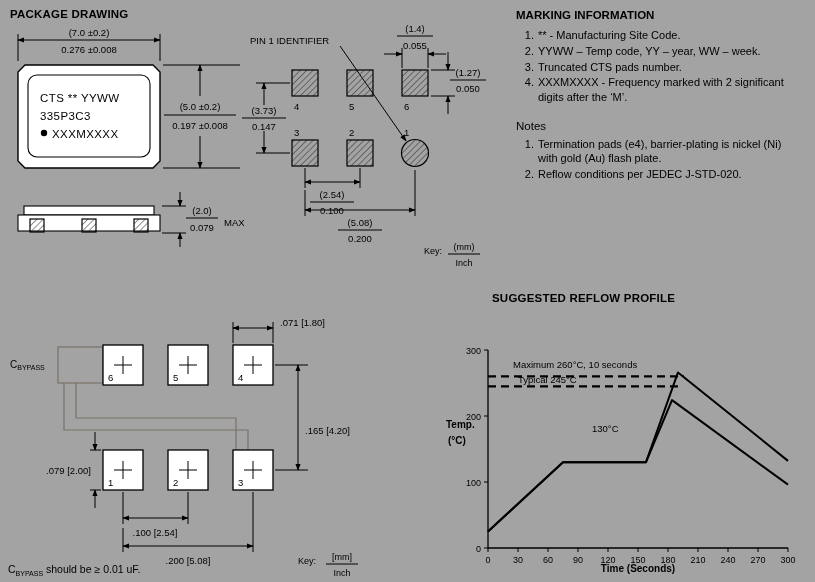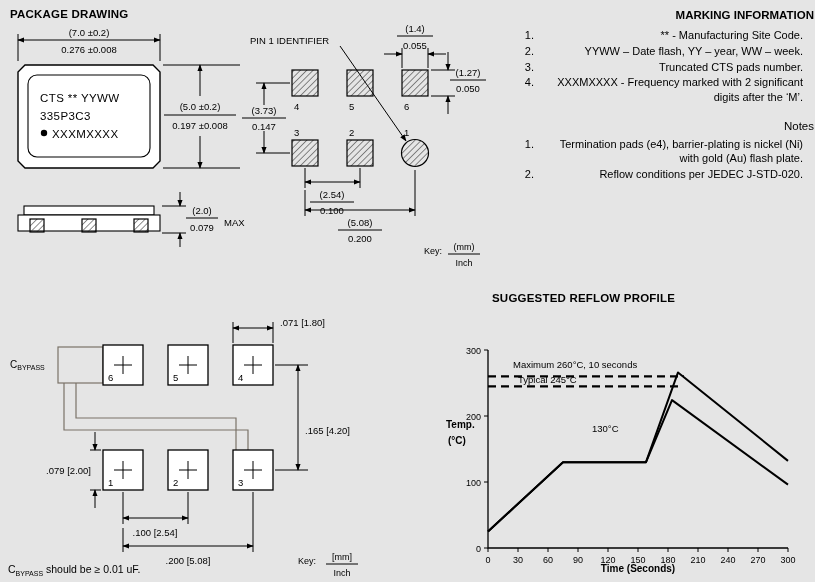--- a/index.html
+++ b/index.html
@@ -1,36 +1,36 @@
 <!DOCTYPE html>
 <html><head>
 <meta charset="utf-8">
 <style>
   * { margin:0; padding:0; box-sizing:border-box; }
   html,body { background:#fff; }
   body { font-family:"Liberation Sans", sans-serif; color:#000; }
-  #page { position:relative; width:815px; height:582px; background:#e5e5e5; overflow:hidden; }
+  #page { position:relative; width:815px; height:582px; background:#a3a3a3; overflow:hidden; }
   .heading { position:absolute; font-size:11.5px; font-weight:bold; letter-spacing:.2px; white-space:nowrap; }
   svg { position:absolute; overflow:visible; }
   svg text { font-family:"Liberation Sans", sans-serif; fill:#000; }
   .dim  { font-size:9.5px; }
   .mark { font-size:11.5px; letter-spacing:.4px; }
   .num  { font-size:9.5px; }
   .key  { font-size:9px; }
   .ln      { stroke:#000; stroke-width:1; fill:none; }
   .ax      { stroke:#000; stroke-width:1.3; fill:none; }
   .outline { fill:#fff; stroke:#000; stroke-width:1.4; }
   .inner   { fill:#fff; stroke:#000; stroke-width:1.1; }
   .pad     { fill:url(#hatch); stroke:#000; stroke-width:1.2; }
   .padw    { fill:#fff; stroke:#000; stroke-width:1.3; }
   .trace   { stroke:#7a7268; stroke-width:1.2; fill:none; }
   .tick    { font-size:9px; }
   .anno    { font-size:9.5px; }
   .axlab   { font-size:10px; font-weight:bold; }
-  #marking-info { position:absolute; left:516px; top:8px; width:298px; font-size:11px; line-height:1.33;text-align:right; }
+  #marking-info { position:absolute; left:516px; top:8px; width:298px; font-size:11px; line-height:1.33; }
   #marking-info .mi-title { font-weight:bold; font-size:11.5px; margin-bottom:5px; }
   #marking-info ol { margin:2px 11px 0 0; padding-left:21px; }
   #marking-info li { padding-left:1px; margin-bottom:1px; }
   .notes-title { font-weight:normal; margin-top:15px; font-size:11.5px; }
   #footnote { position:absolute; left:8px; top:563px; font-size:10.5px; }
   #footnote sub, #cap-sub { font-size:7px; }
 </style>
 </head>
 <body>
 
@@ -170,21 +170,21 @@
       <text class="key" x="464" y="230" text-anchor="middle">(mm)</text>
       <line class="ln" x1="448" y1="234" x2="480" y2="234"></line>
       <text class="key" x="464" y="246" text-anchor="middle">Inch</text>
     </g>
   </svg>
 
   <div id="marking-info">
     <div class="mi-title">MARKING INFORMATION</div>
     <ol>
       <li>** - Manufacturing Site Code.</li>
-      <li>YYWW – Date flash, YY – year, WW – week.</li>
+      <li>YYWW – Temp code, YY – year, WW – week.</li>
       <li>Truncated CTS pads number.</li>
       <li>XXXMXXXX - Frequency marked with 2 significant digits after the ‘M’.</li>
     </ol>
     <div class="notes-title">Notes</div>
     <ol>
       <li>Termination pads (e4), barrier-plating is nickel (Ni) with gold (Au) flash plate.</li>
       <li>Reflow conditions per JEDEC J-STD-020.</li>
     </ol>
   </div>
 

